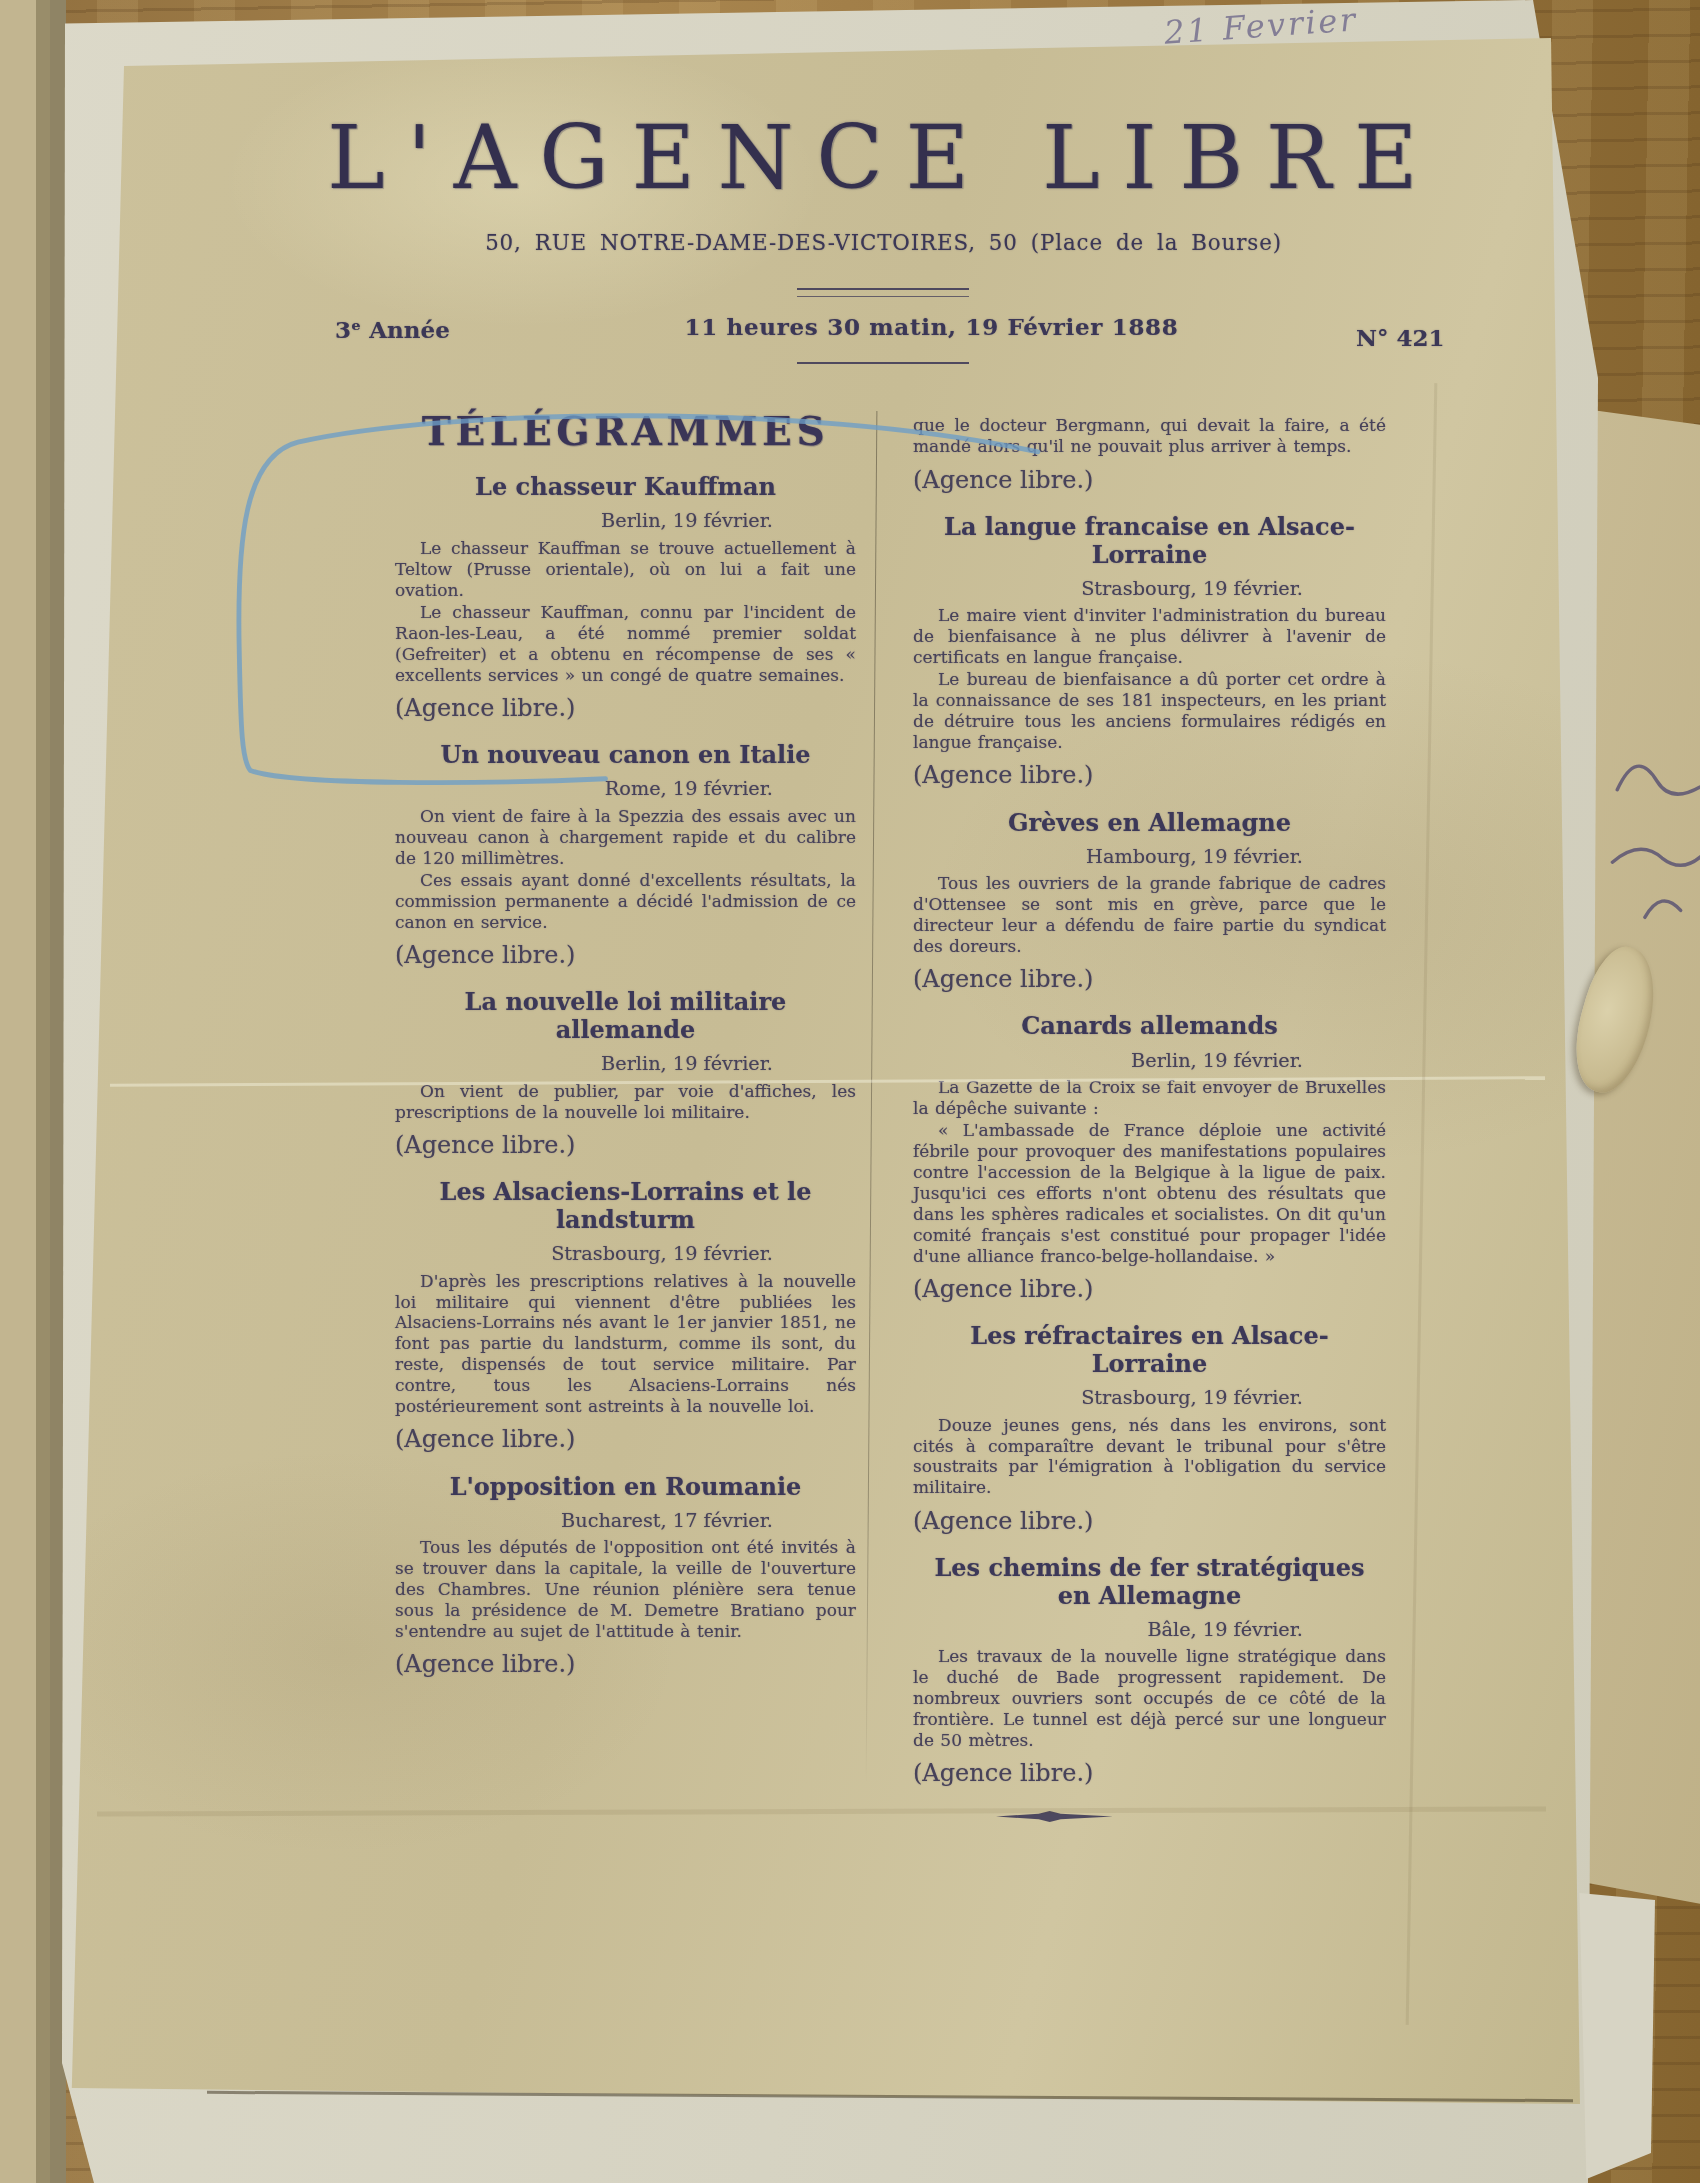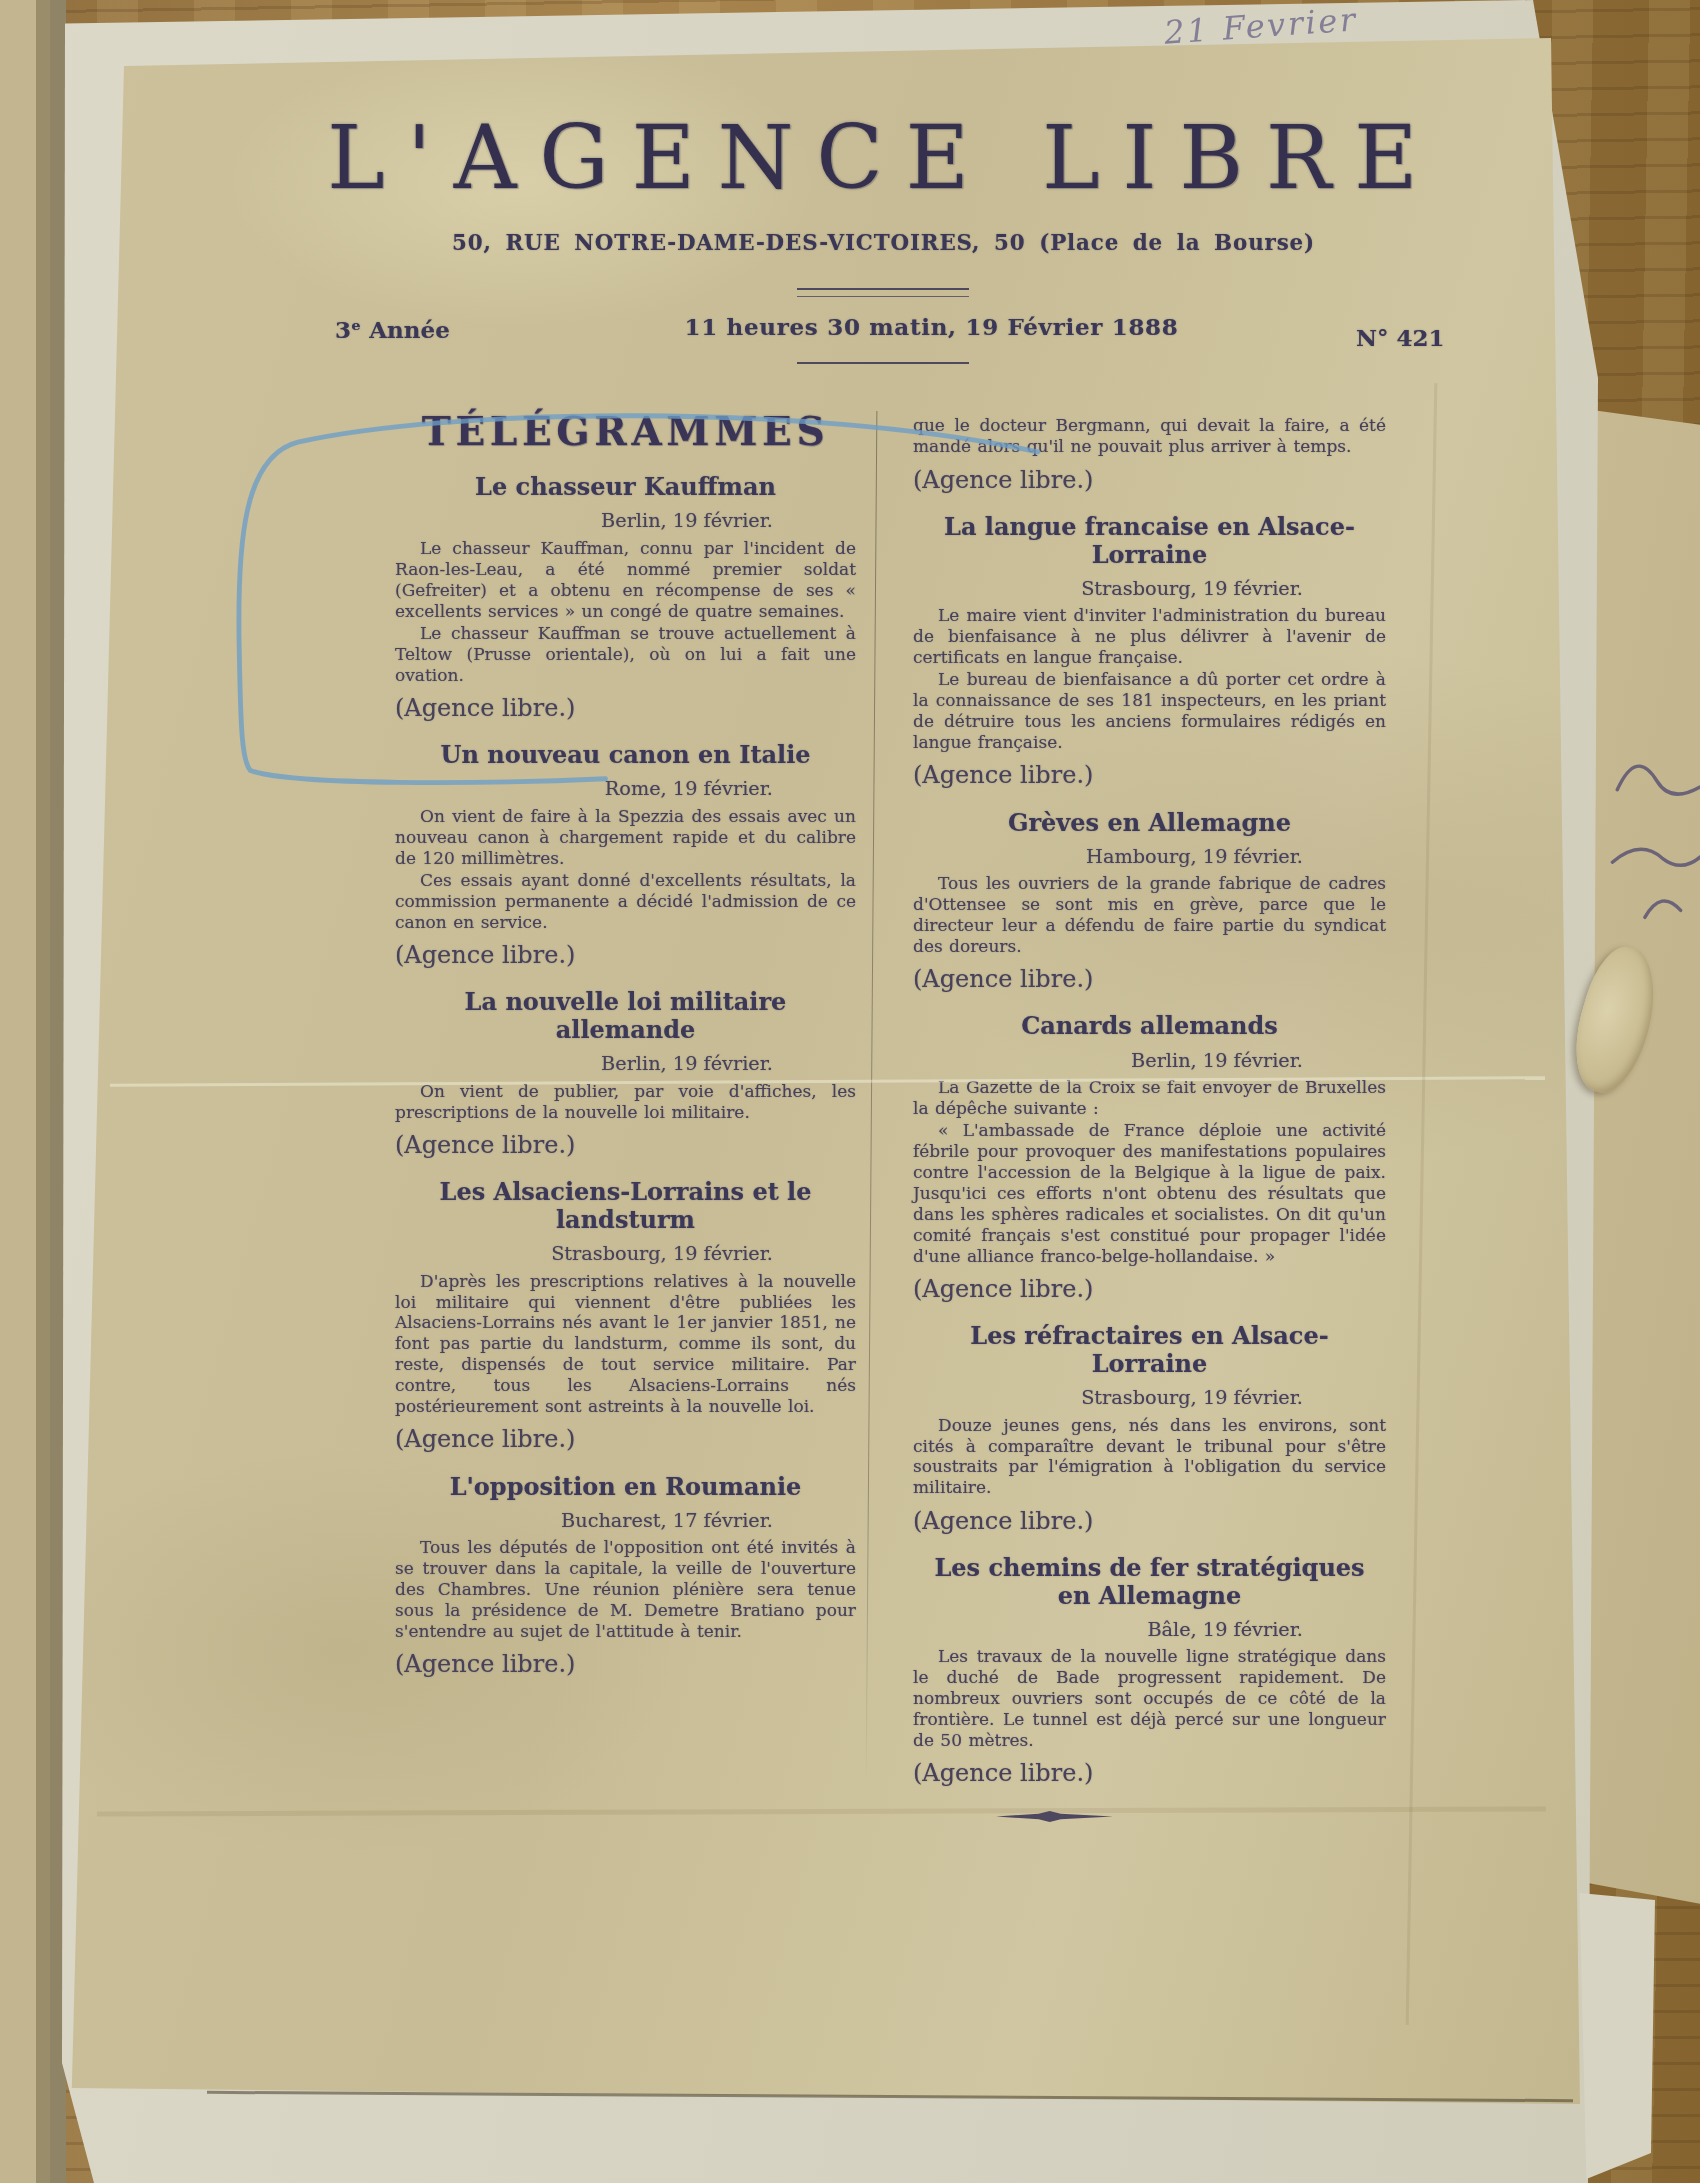--- a/index.html
+++ b/index.html
@@ -38,21 +38,21 @@
   .crease-h2{position:absolute;left:28px;width:1449px;height:4.8px;background:rgba(95,75,40,.10);transform:rotate(-.2deg);}
   .crease-v{position:absolute;top:345px;width:3.4px;height:1642px;background:rgba(110,90,55,.12);transform:rotate(1deg);}
   .torn-flap{position:absolute;left:1581px;top:946px;width:69px;height:148px;
     background:radial-gradient(48px 83px at 35% 45%,#dbd1ab,#c5b78c);
     border-radius:45% 60% 50% 55%;transform:rotate(16deg);
     box-shadow:-2.8px 3.4px 6.2px rgba(60,45,20,.35), inset -4.1px -2.8px 7px rgba(90,70,40,.25);}
   
   .masthead{position:absolute;left:228px;top:77px;width:1173px;text-align:center;color:#34304e;}
   .paper-title{font-size:87px;font-weight:normal;letter-spacing:.26em;line-height:1;white-space:nowrap;
     text-shadow:1.4px 1.4px 0 rgba(52,48,78,.22), 0 0 2.8px rgba(52,48,78,.45);}
-  .paper-address{margin-top:28px;font-size:21.4px;font-weight:bold;letter-spacing:.04em;word-spacing:.25em;
+  .paper-address{margin-top:28px;font-size:21.4px;font-weight:normal;letter-spacing:.04em;word-spacing:.25em;
     color:#3b3756;text-shadow:0 0 1.4px rgba(59,55,86,.5);}
   .rule{position:absolute;width:172px;height:6.2px;border-top:2.1px solid rgba(58,53,85,.85);
     border-bottom:1.4px solid rgba(58,53,85,.7);}
   .rule.r1{left:728px;top:250px;}
   .rule.r2{left:728px;top:324px;border-bottom:none;border-top-width:2.8px;}
   .edition-row{position:absolute;top:275px;left:0;width:1511px;font-weight:bold;color:#3b3756;
     text-shadow:0 0 1.4px rgba(59,55,86,.5);font-size:23px;}
   .edition{position:absolute;left:266px;top:2.8px;}
   .issue-datetime{position:absolute;left:414px;width:897px;text-align:center;letter-spacing:.03em;}
   .issue-number{position:absolute;left:1287px;top:11px;}
@@ -103,22 +103,22 @@
   </div>
   <div class="rule r2"></div>
 
   <div class="col-divider"></div>
 
   <div class="col col-left">
     <h1 class="section-title">TÉLÉGRAMMES</h1>
   <section class="article">
         <h2 class="art-title">Le chasseur Kauffman</h2>
         <div class="dateline">Berlin, 19 février.</div>
+        <p class="para">Le chasseur Kauffman se trouve actuellement à Teltow (Prusse orientale), où on lui a fait une ovation.</p>
         <p class="para">Le chasseur Kauffman, connu par l'incident de Raon-les-Leau, a été nommé premier soldat (Gefreiter) et a obtenu en récompense de ses « excellents services » un congé de quatre semaines.</p>
-        <p class="para">Le chasseur Kauffman se trouve actuellement à Teltow (Prusse orientale), où on lui a fait une ovation.</p>
         <div class="sig">(Agence libre.)</div>
       </section>
       <section class="article">
         <h2 class="art-title">Un nouveau canon en Italie</h2>
         <div class="dateline">Rome, 19 février.</div>
         <p class="para">On vient de faire à la Spezzia des essais avec un nouveau canon à chargement rapide et du calibre de 120 millimètres.</p>
         <p class="para">Ces essais ayant donné d'excellents résultats, la commission permanente a décidé l'admission de ce canon en service.</p>
         <div class="sig">(Agence libre.)</div>
       </section>
       <section class="article">

